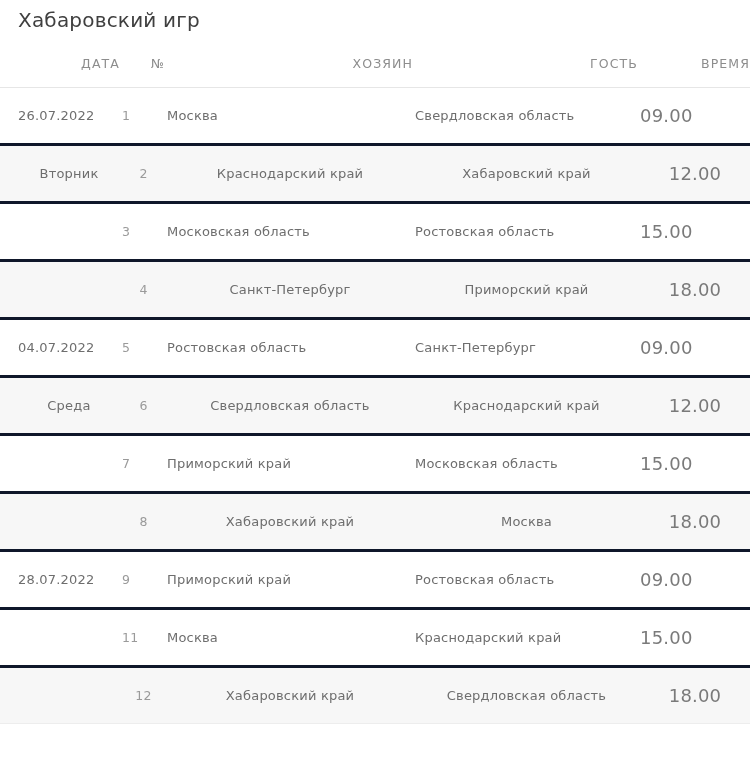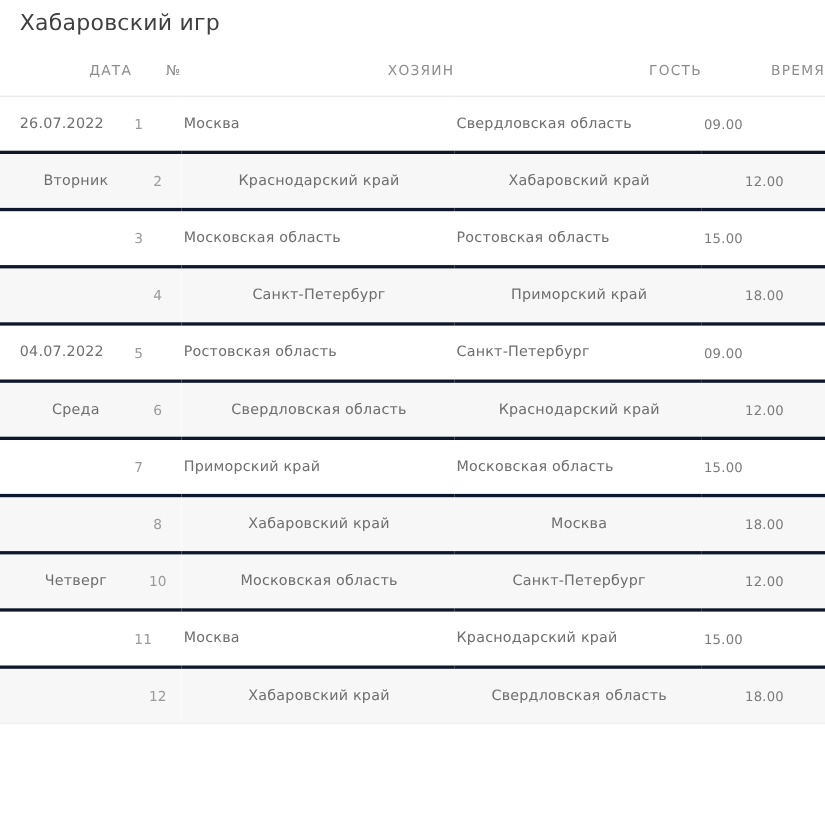--- a/index.html
+++ b/index.html
@@ -63,21 +63,21 @@
     vertical-align: middle;
     letter-spacing: 0.2px;
     white-space: nowrap;
     overflow: hidden;
     text-overflow: ellipsis;
   }
   table.schedule tbody td.td-date  { padding-left: 18px; color: #6e6e6e; }
   table.schedule tbody td.td-num   { padding-left: 2px; color: #9a9a9a; font-size: 12.5px; }
   table.schedule tbody td.td-host  { padding-left: 2px; }
   table.schedule tbody td.td-guest { padding-left: 2px; }
-  table.schedule tbody td.td-time  { padding-left: 2px; color: #7a7a7a; font-size: 12px; }
+  table.schedule tbody td.td-time  { padding-left: 2px; color: #7a7a7a; font-size: 18px; }
 
   table.schedule tbody tr.alt td {
     background: #f7f7f7;
     text-align: center;
   }
   table.schedule tbody tr:last-child td {
     border-bottom: 1px solid #ededed;
   }
 </style>
 </head>
@@ -153,26 +153,26 @@
         <td class="td-guest">Московская область</td>
         <td class="td-time">15.00</td>
       </tr>
       <tr class="alt">
         <td class="td-date"></td>
         <td class="td-num">8</td>
         <td class="td-host">Хабаровский край</td>
         <td class="td-guest">Москва</td>
         <td class="td-time">18.00</td>
       </tr>
-      <tr class="alt">
-        <td class="td-date">Четверг</td>
-        <td class="td-num">10</td>
-        <td class="td-host">Московская область</td>
-        <td class="td-guest">Санкт-Петербург</td>
-        <td class="td-time">12.00</td>
+      <tr>
+        <td class="td-date">28.07.2022</td>
+        <td class="td-num">9</td>
+        <td class="td-host">Приморский край</td>
+        <td class="td-guest">Ростовская область</td>
+        <td class="td-time">09.00</td>
       </tr>
       <tr>
         <td class="td-date"></td>
         <td class="td-num">11</td>
         <td class="td-host">Москва</td>
         <td class="td-guest">Краснодарский край</td>
         <td class="td-time">15.00</td>
       </tr>
       <tr class="alt">
         <td class="td-date"></td>

